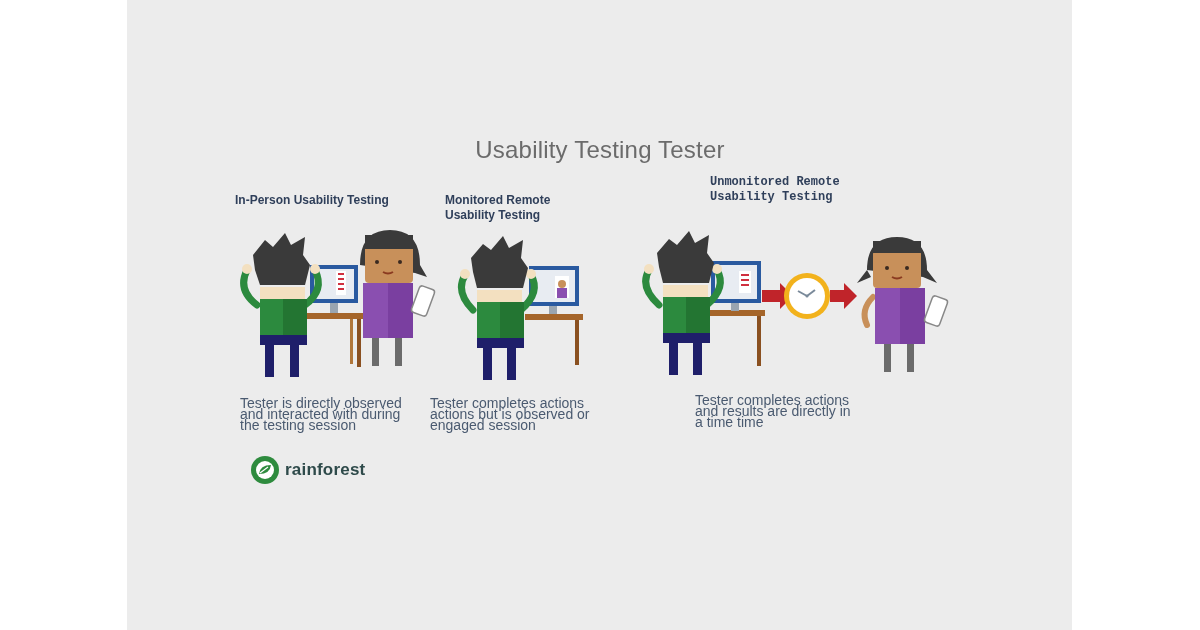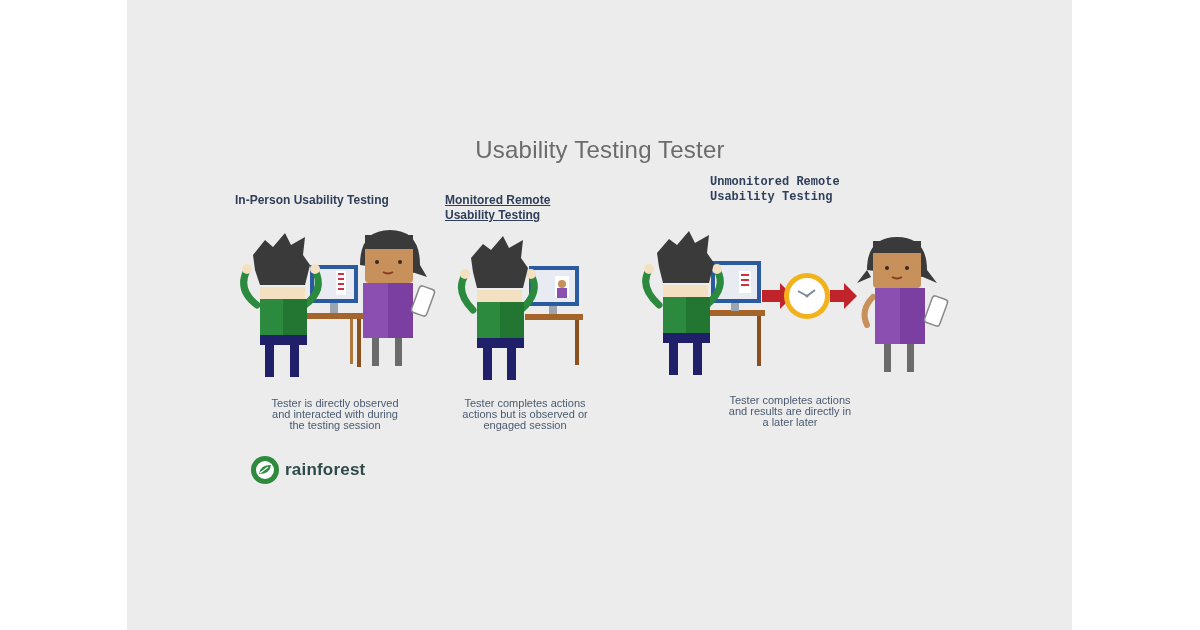--- a/index.html
+++ b/index.html
@@ -12,42 +12,42 @@
   }
   .title {
     position: absolute; left: 0; top: 136px; width: 1200px; text-align: center;
     font-size: 24px; color: #6b6b6b; letter-spacing: 0.2px; font-weight: normal;
   }
   .col-title {
     position: absolute; text-align: left; font-weight: bold; font-size: 12px; line-height: 15px;
     color: #2f3f5a;
   }
   .desc {
-    position: absolute; text-align: center; font-size: 11px; line-height: 11px; color: #4a5a70;
+    position: absolute; text-align: left; font-size: 14px; line-height: 11px; color: #4a5a70;
   }
   .art { position: absolute; }
   .logo {
     position: absolute; left: 250px; top: 455px; display: flex; align-items: center;
   }
   .logo-text {
     font-size: 17px; font-weight: bold; color: #2e4a4a; margin-left: 5px; letter-spacing: 0.2px;
   }
 </style>
 </head>
 <body>
 
 <div class="panel"></div>
 
 <div class="title">Usability Testing Tester</div>
 
 <div class="col-title" style="left:235px; top:193px; width:200px;">
   <span>In-Person Usability Testing</span>
 </div>
 
-<div class="col-title" style="left:445px; top:193px; width:160px;text-decoration:underline;">
+<div class="col-title" style="left:445px; top:193px; width:160px;">
   <div>Monitored Remote</div>
   <div>Usability Testing</div>
 </div>
 
 <div class="col-title" style="left:710px; top:175px; width:165px;font-family:Liberation Mono, monospace;">
   <div>Unmonitored Remote</div>
   <div>Usability Testing</div>
 </div>
 
 <svg class="art" style="left:235px; top:225px;" width="210" height="160" viewBox="0 0 210 160">
@@ -199,21 +199,21 @@
 
 <div class="desc" style="left:430px; top:398px; width:190px;">
   <div>Tester completes actions</div>
   <div>actions but is observed or</div>
   <div>engaged session</div>
 </div>
 
 <div class="desc" style="left:695px; top:395px; width:190px;">
   <div>Tester completes actions</div>
   <div>and results are directly in</div>
-  <div>a later later</div>
+  <div>a time time</div>
 </div>
 
 <div class="logo">
   <svg width="30" height="30" viewBox="0 0 30 30">
     <circle cx="15" cy="15" r="14" fill="#2e8b3e"></circle>
     <circle cx="15" cy="15" r="9" fill="#ffffff"></circle>
     <path d="M9 19 Q10 10 21 10 Q20 19 9 19 Z" fill="#2e8b3e"></path>
     <path d="M10 18 L18 12" stroke="#ffffff" stroke-width="1.2"></path>
   </svg>
   <span class="logo-text">rainforest</span>

